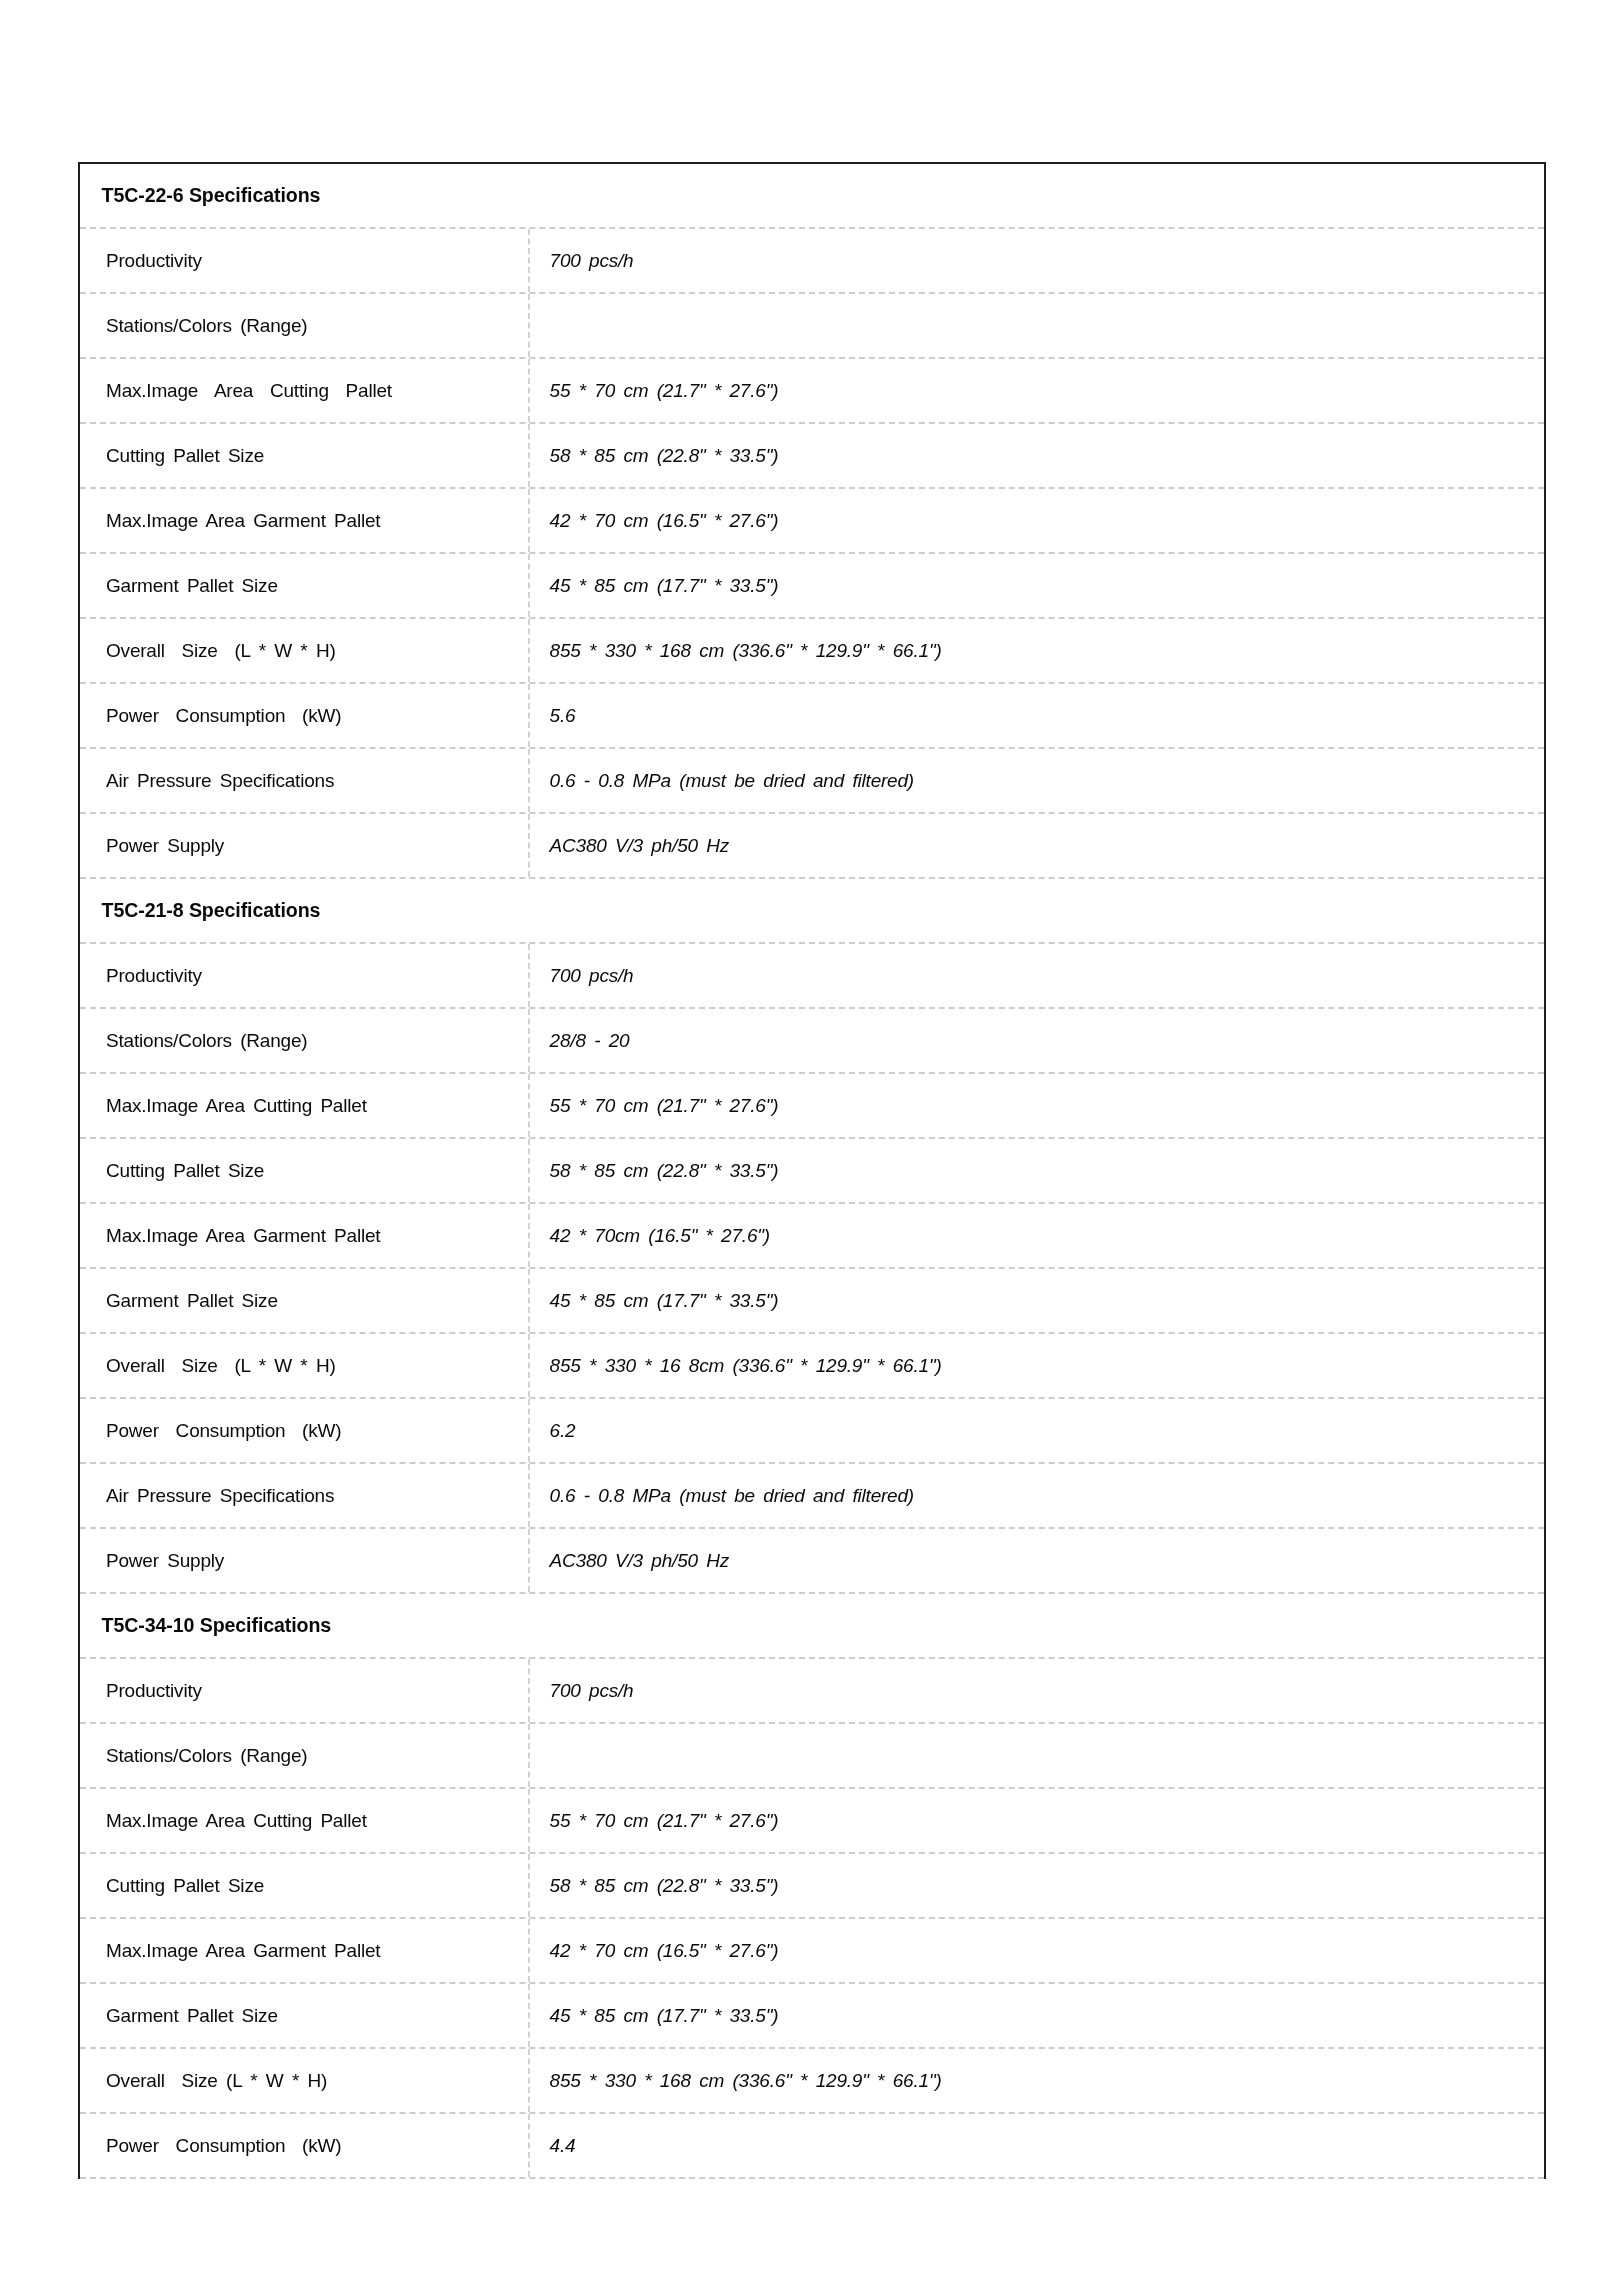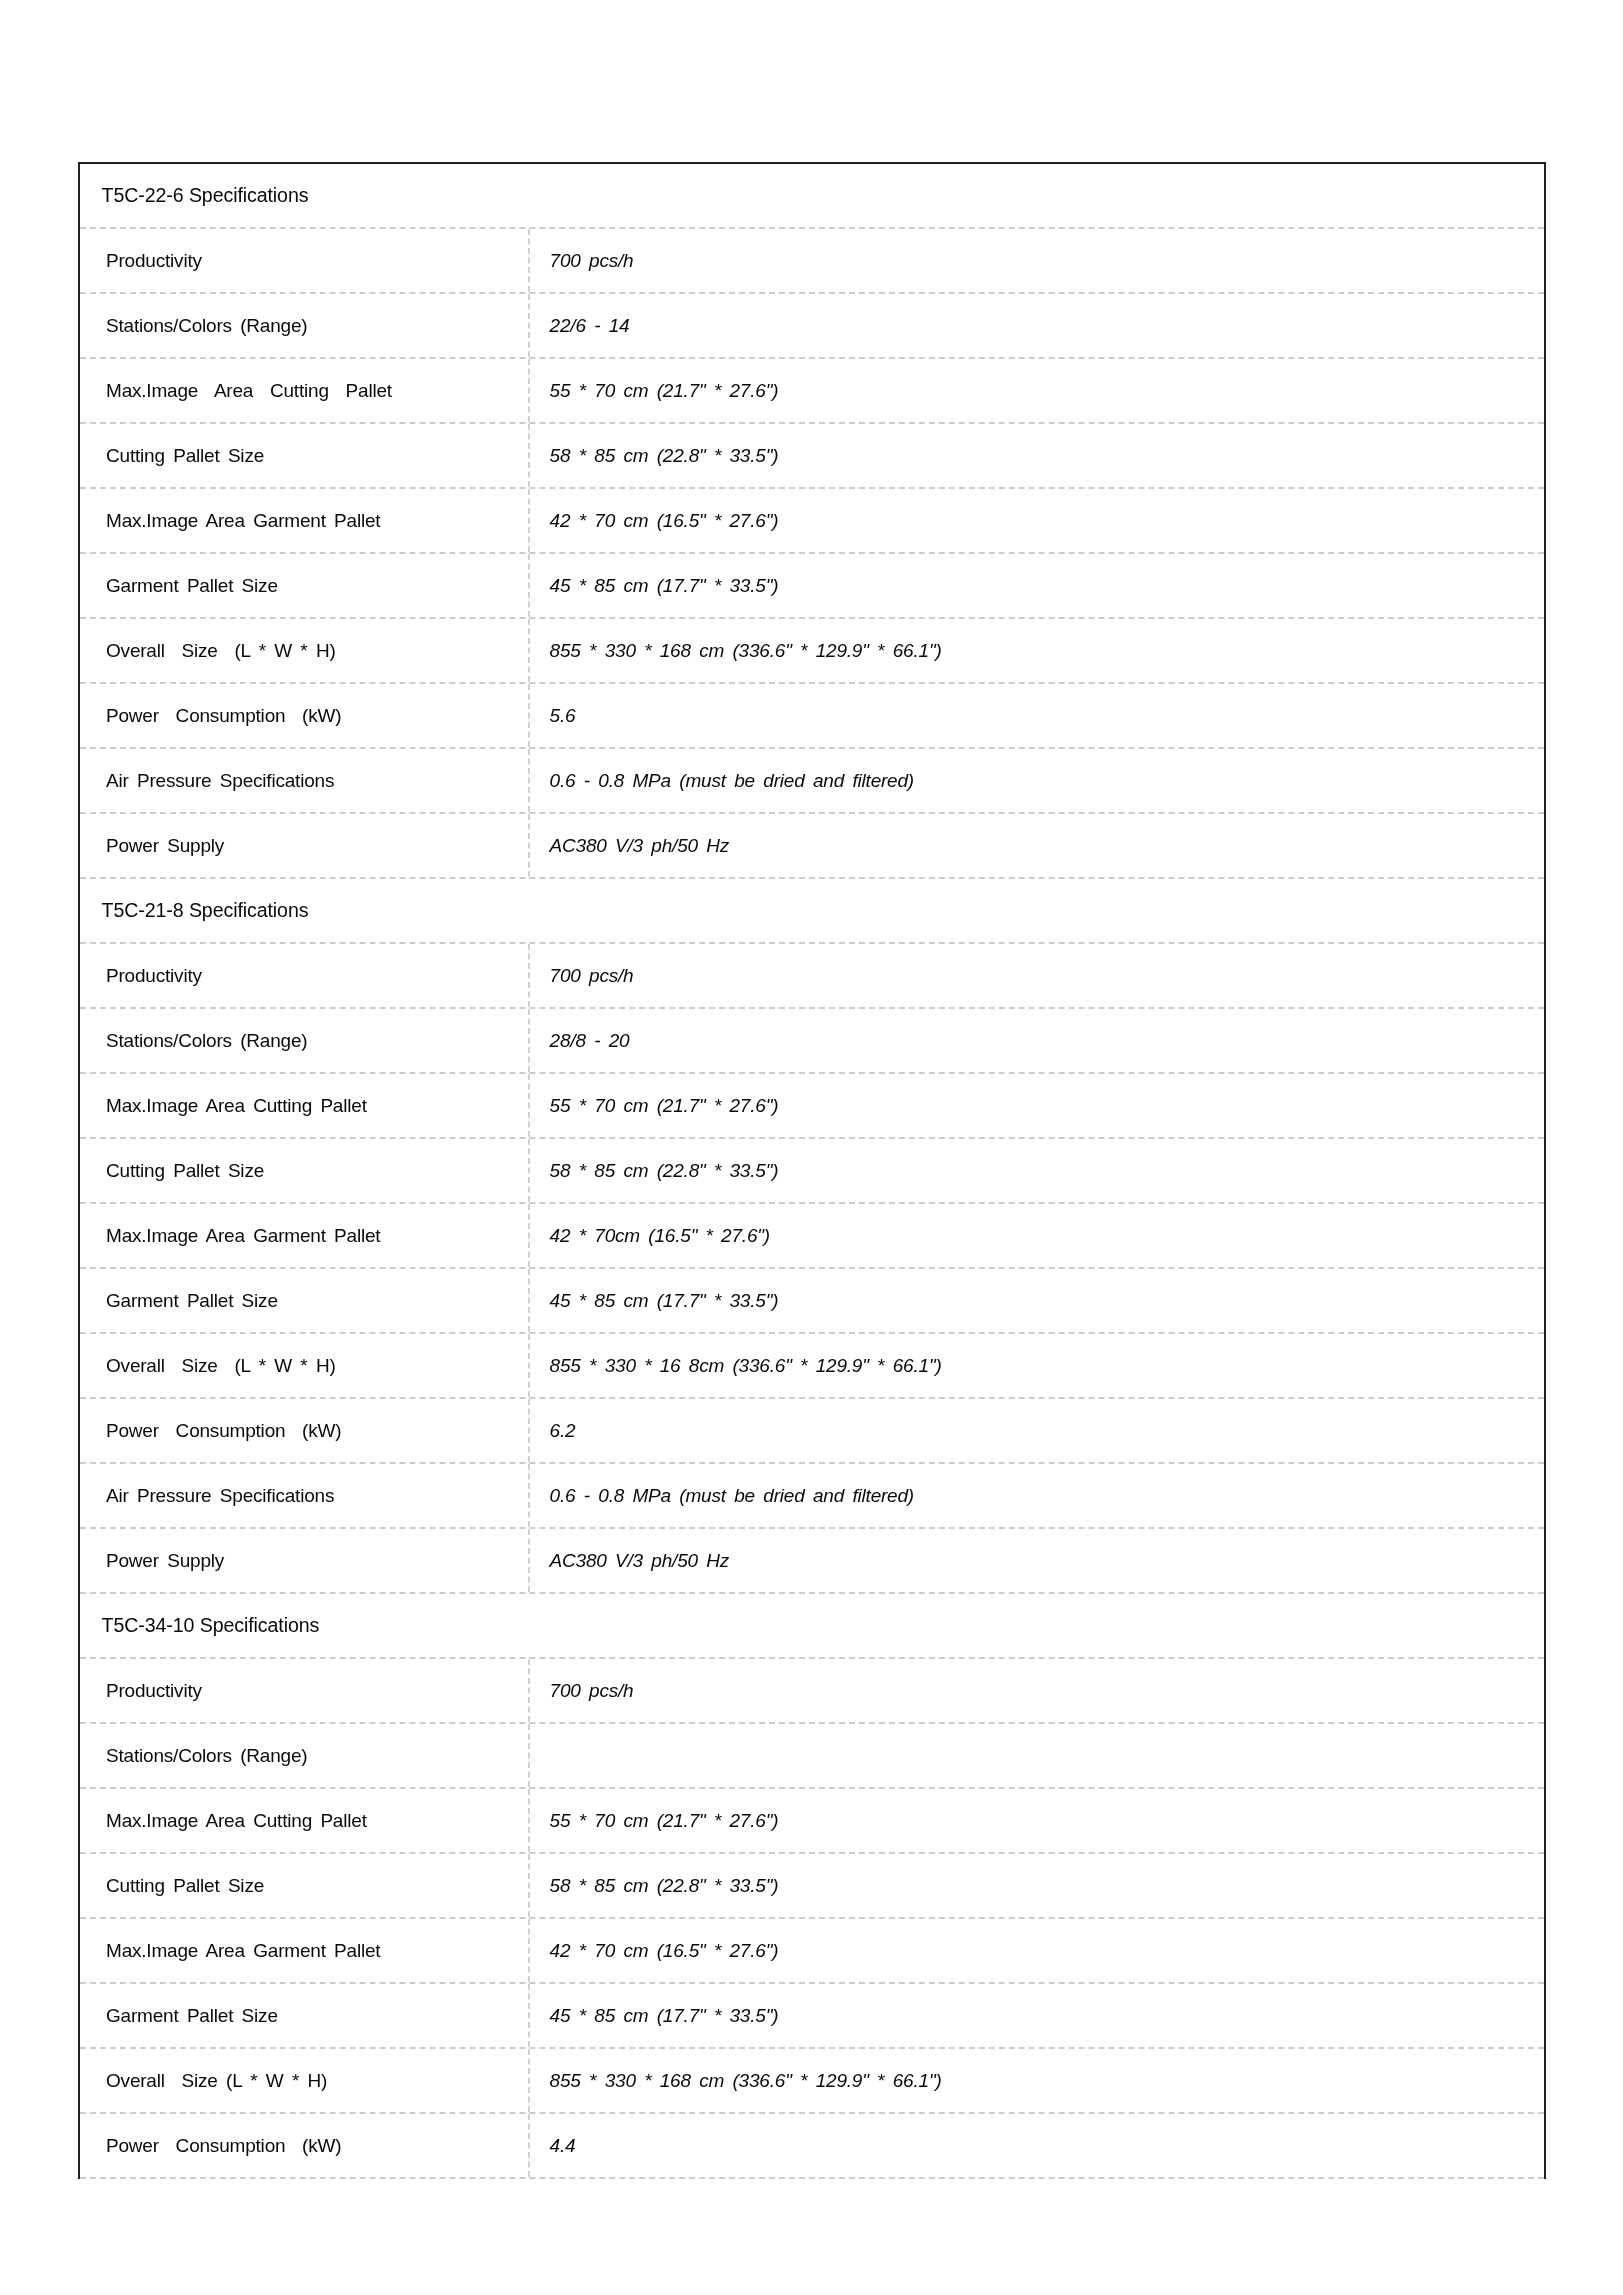--- a/index.html
+++ b/index.html
@@ -34,21 +34,21 @@
     align-items: stretch;
     border-bottom: 2px dashed var(--dash-line, #cccccc);
     background: #ffffff;
   }
   .section-header-row {
     align-items: center;
     padding-left: 21.6px;
   }
   .section-title {
     font-size: 19.6px;
-    font-weight: 400;
+    font-weight: 700;
     letter-spacing: -0.1px;
     white-space: pre-wrap;
   }
   .cell {
     box-sizing: border-box;
     display: flex;
     align-items: center;
     font-size: 19px;
     letter-spacing: -0.2px;
     word-spacing: 3.3px;
@@ -74,21 +74,20 @@
   <div class="spec-table" id="spec-table">
       <div class="row section-header-row">
         <span class="section-title">T5C-22-6 Specifications</span>
       </div>
       <div class="row data-row">
         <div class="cell label">Productivity</div>
         <div class="cell value">700 pcs/h</div>
       </div>
       <div class="row data-row">
         <div class="cell label">Stations/Colors (Range)</div>
-        <div class="cell value">22/6 - 14</div>
       </div>
       <div class="row data-row">
         <div class="cell label">Max.Image  Area  Cutting  Pallet</div>
         <div class="cell value">55 * 70 cm (21.7" * 27.6")</div>
       </div>
       <div class="row data-row">
         <div class="cell label">Cutting Pallet Size</div>
         <div class="cell value">58 * 85 cm (22.8" * 33.5")</div>
       </div>
       <div class="row data-row">

